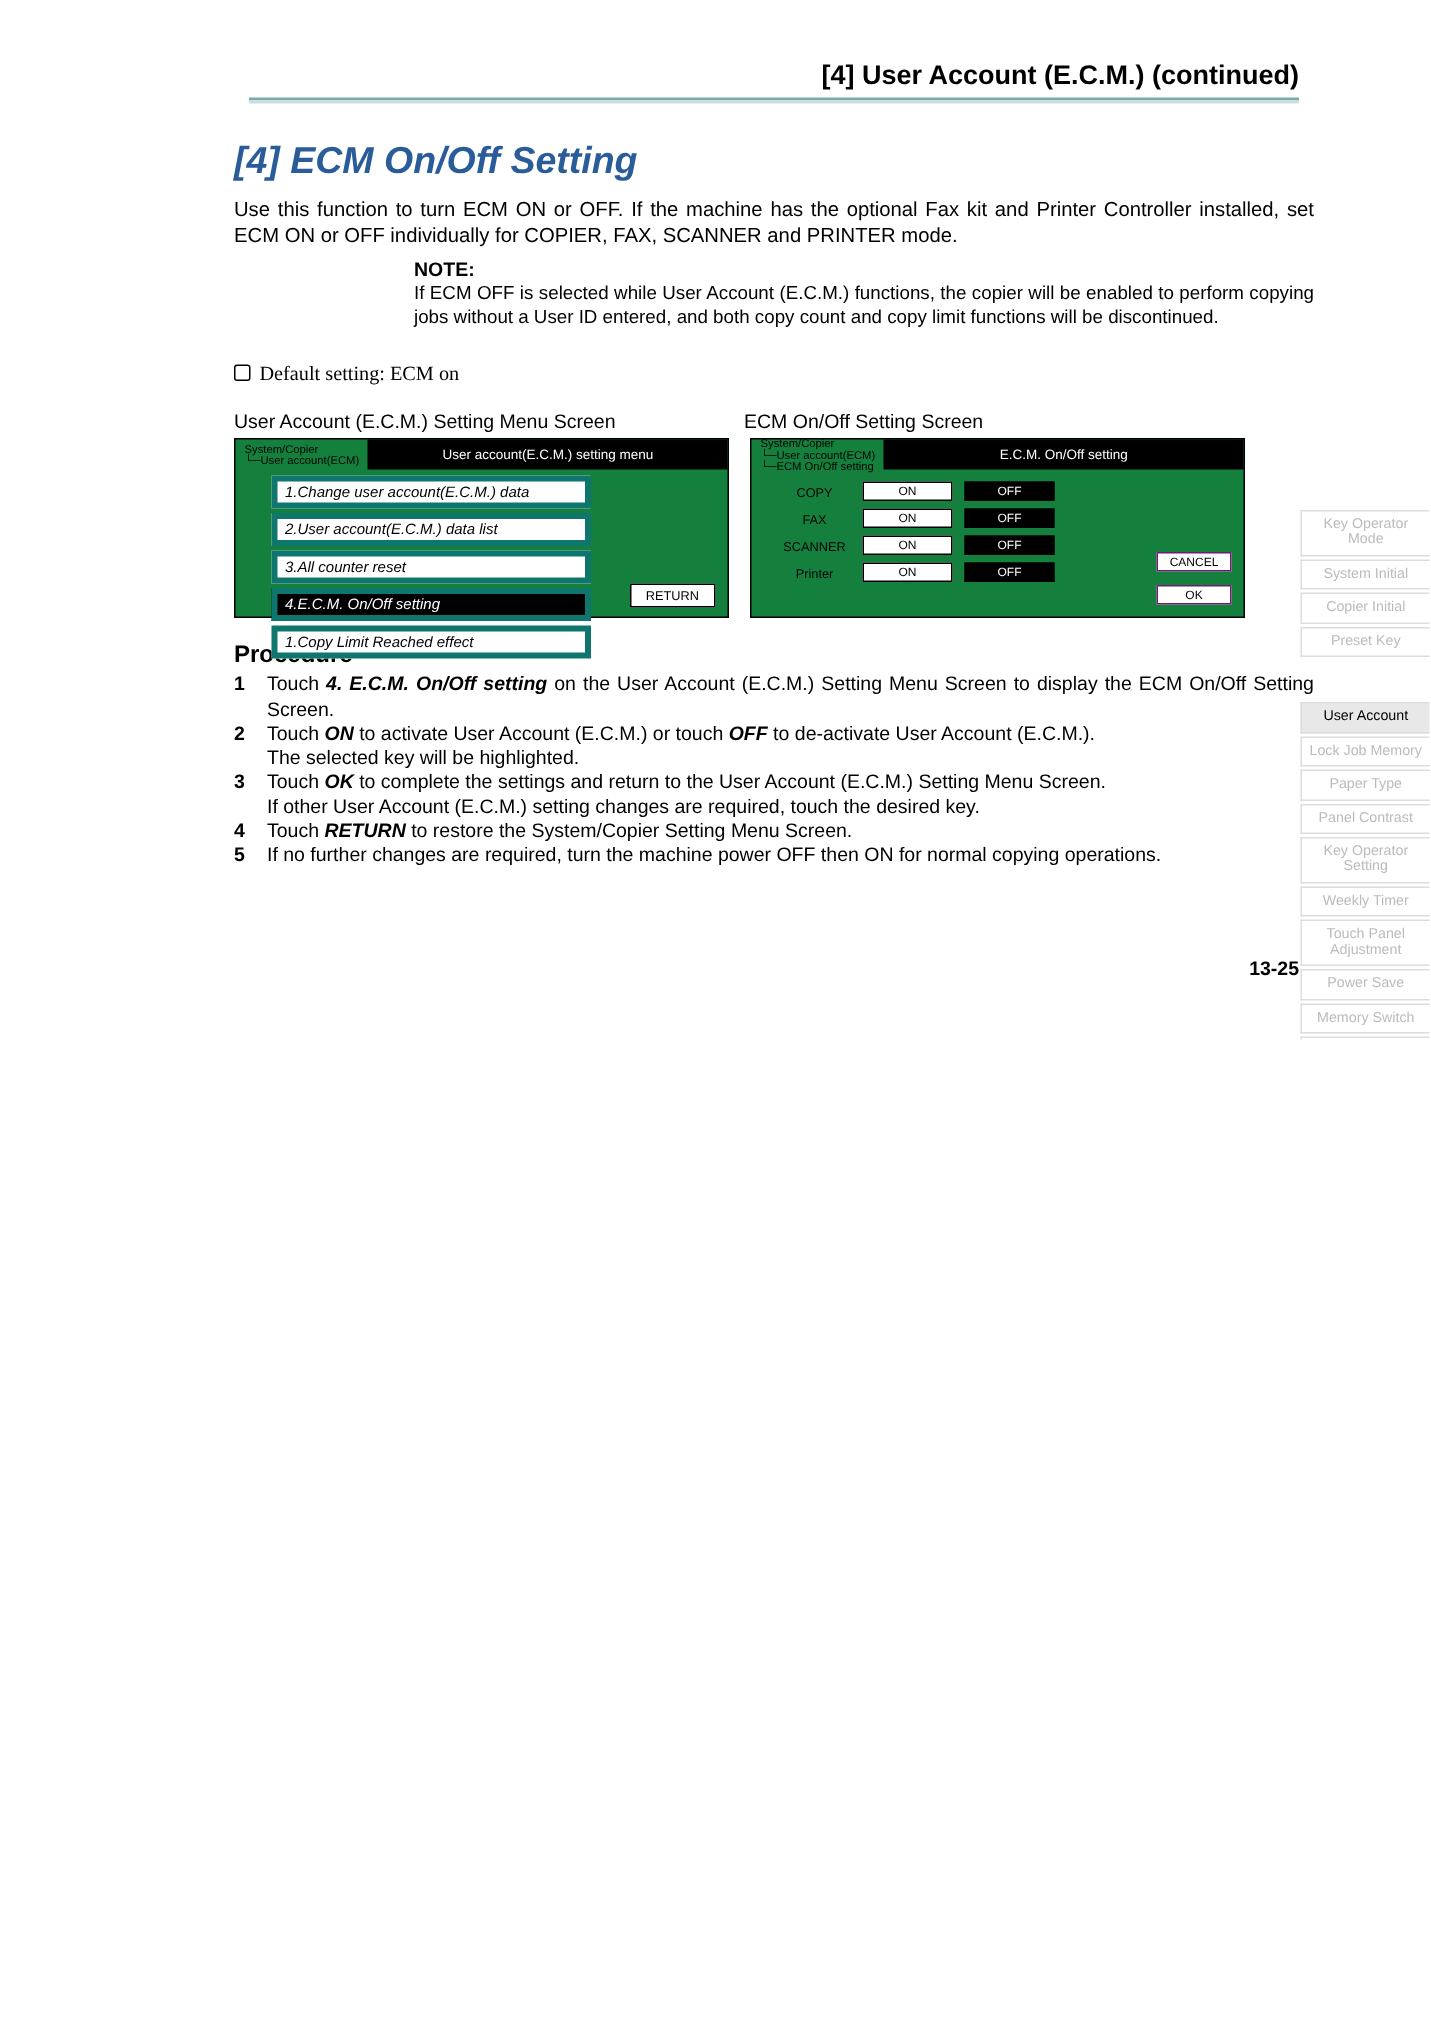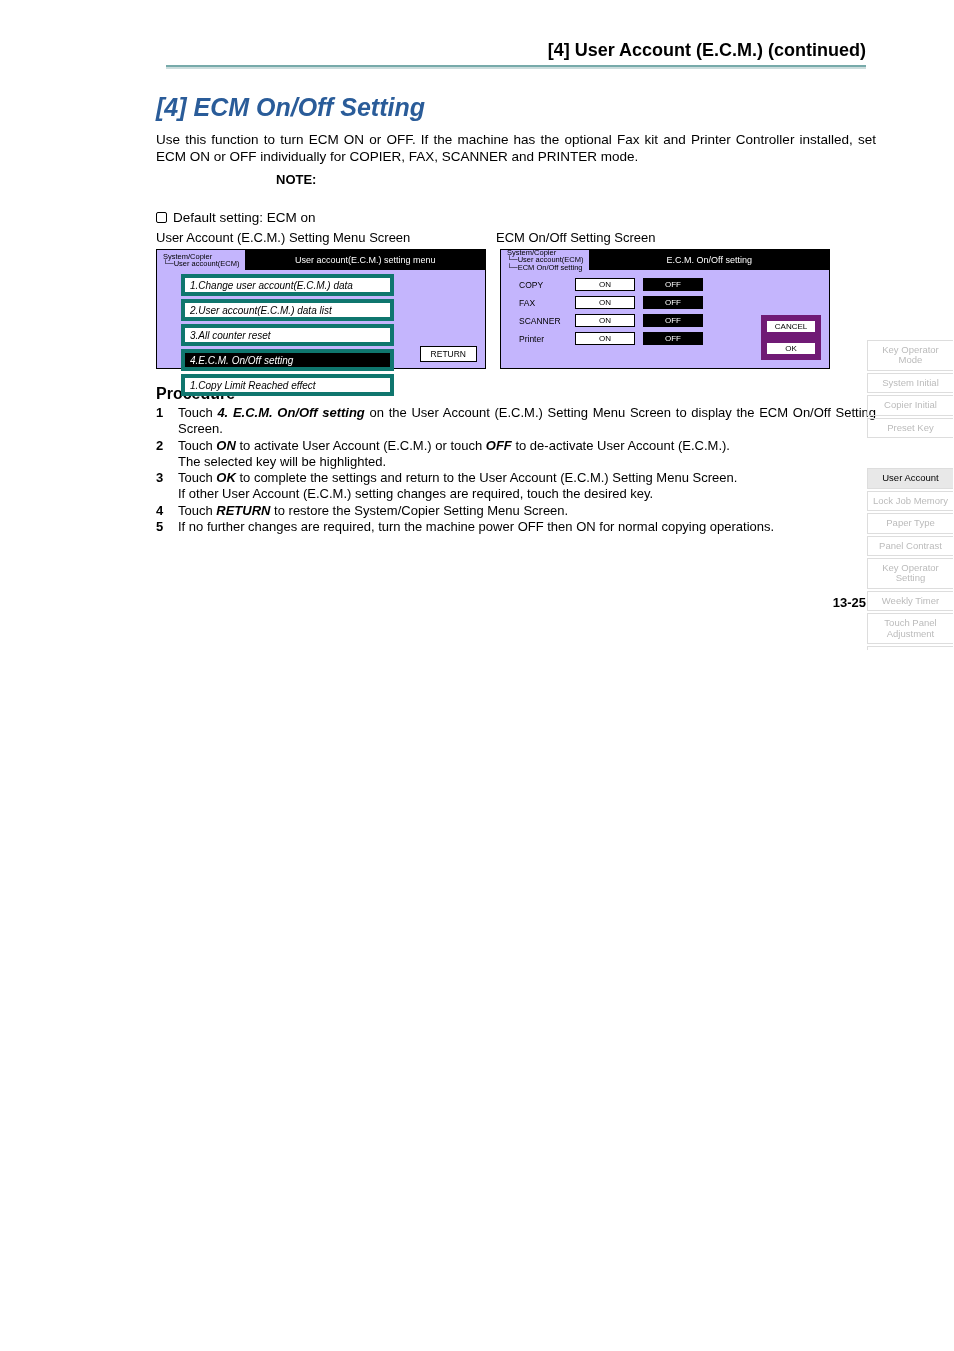--- a/index.html
+++ b/index.html
@@ -55,22 +55,23 @@
     line-height: 1.25;
     text-align: justify;
     margin-bottom: 22px;
   }
   .note-label {
     font-weight: bold;
     font-size: 13px;
   }
   .default-line {
     margin-top: 6px;
-    margin-bottom: 5px;
+    margin-bottom: 16px;
     font-size: 13.5px;
+    font-family: Liberation Serif, serif;
   }
   .bullet-box {
     display: inline-block;
     width: 9px; height: 9px;
     border: 1.2px solid #000;
     border-radius: 2px;
     margin-right: 6px;
     vertical-align: -1px;
   }
   .screens-labels {
@@ -80,21 +81,21 @@
   }
   .screens-labels > div:first-child { width: 340px; }
   .screens {
     display: flex;
     gap: 14px;
     margin-bottom: 16px;
   }
   
   .screen {
     border: 1.5px solid #000;
-    background: #c4b5fd;
+    background: #15803d;
     width: 330px;
     height: 120px;
     font-size: 8.5px;
     position: relative;
     box-sizing: border-box;
   }
   .screen-titlebar {
     display: flex;
     height: 20px;
     align-items:center;
@@ -143,36 +144,36 @@
   
   .ecm-rows {
     padding: 8px 10px 0 18px;
   }
   .ecm-row {
     display: flex;
     align-items: center;
     gap: 8px;
     margin-bottom: 5px;
   }
-  .ecm-row-label { width: 48px; text-align: left; font-size: 8.5px; }
+  .ecm-row-label { width: 48px; text-align: center; font-size: 8.5px; }
   .pill {
     border: 1px solid #000;
     width: 58px;
     text-align: center;
     font-size: 8px;
     padding: 1px 0;
     background:#fff;
   }
   .pill.dark { background:#000; color:#fff; }
   .side-btn {
     position: absolute;
     right: 8px;
     width: 48px;
     text-align: center;
-    border: 6px solid #701a75;
+    border: 1px solid #701a75;
     background: #fff;
     font-size: 8px;
     padding: 1px 0;
   }
   .ok-btn { bottom: 8px; }
   .cancel-btn { bottom: 30px; }
   
   .proc-title {
     font-weight: bold;
     font-size: 16px;
@@ -259,20 +260,21 @@
   </div>
 
   <div class="content">
 
     <div class="section-title">[4] ECM On/Off Setting</div>
 
     <div class="body-text">Use this function to turn ECM ON or OFF. If the machine has the optional Fax kit and Printer Controller installed, set ECM ON or OFF individually for COPIER, FAX, SCANNER and PRINTER mode.</div>
 
     <div class="note-block">
       <div class="note-label">NOTE:</div>
+      <div>If ECM OFF is selected while User Account (E.C.M.) functions, the copier will be enabled to perform copying jobs without a User ID entered, and both copy count and copy limit functions will be discontinued.</div>
     </div>
 
     <div class="default-line">
       <span class="bullet-box"></span><span>Default setting: ECM on</span>
     </div>
 
     <div class="screens-labels">
       <div>User Account (E.C.M.) Setting Menu Screen</div>
       <div>ECM On/Off Setting Screen</div>
     </div>

